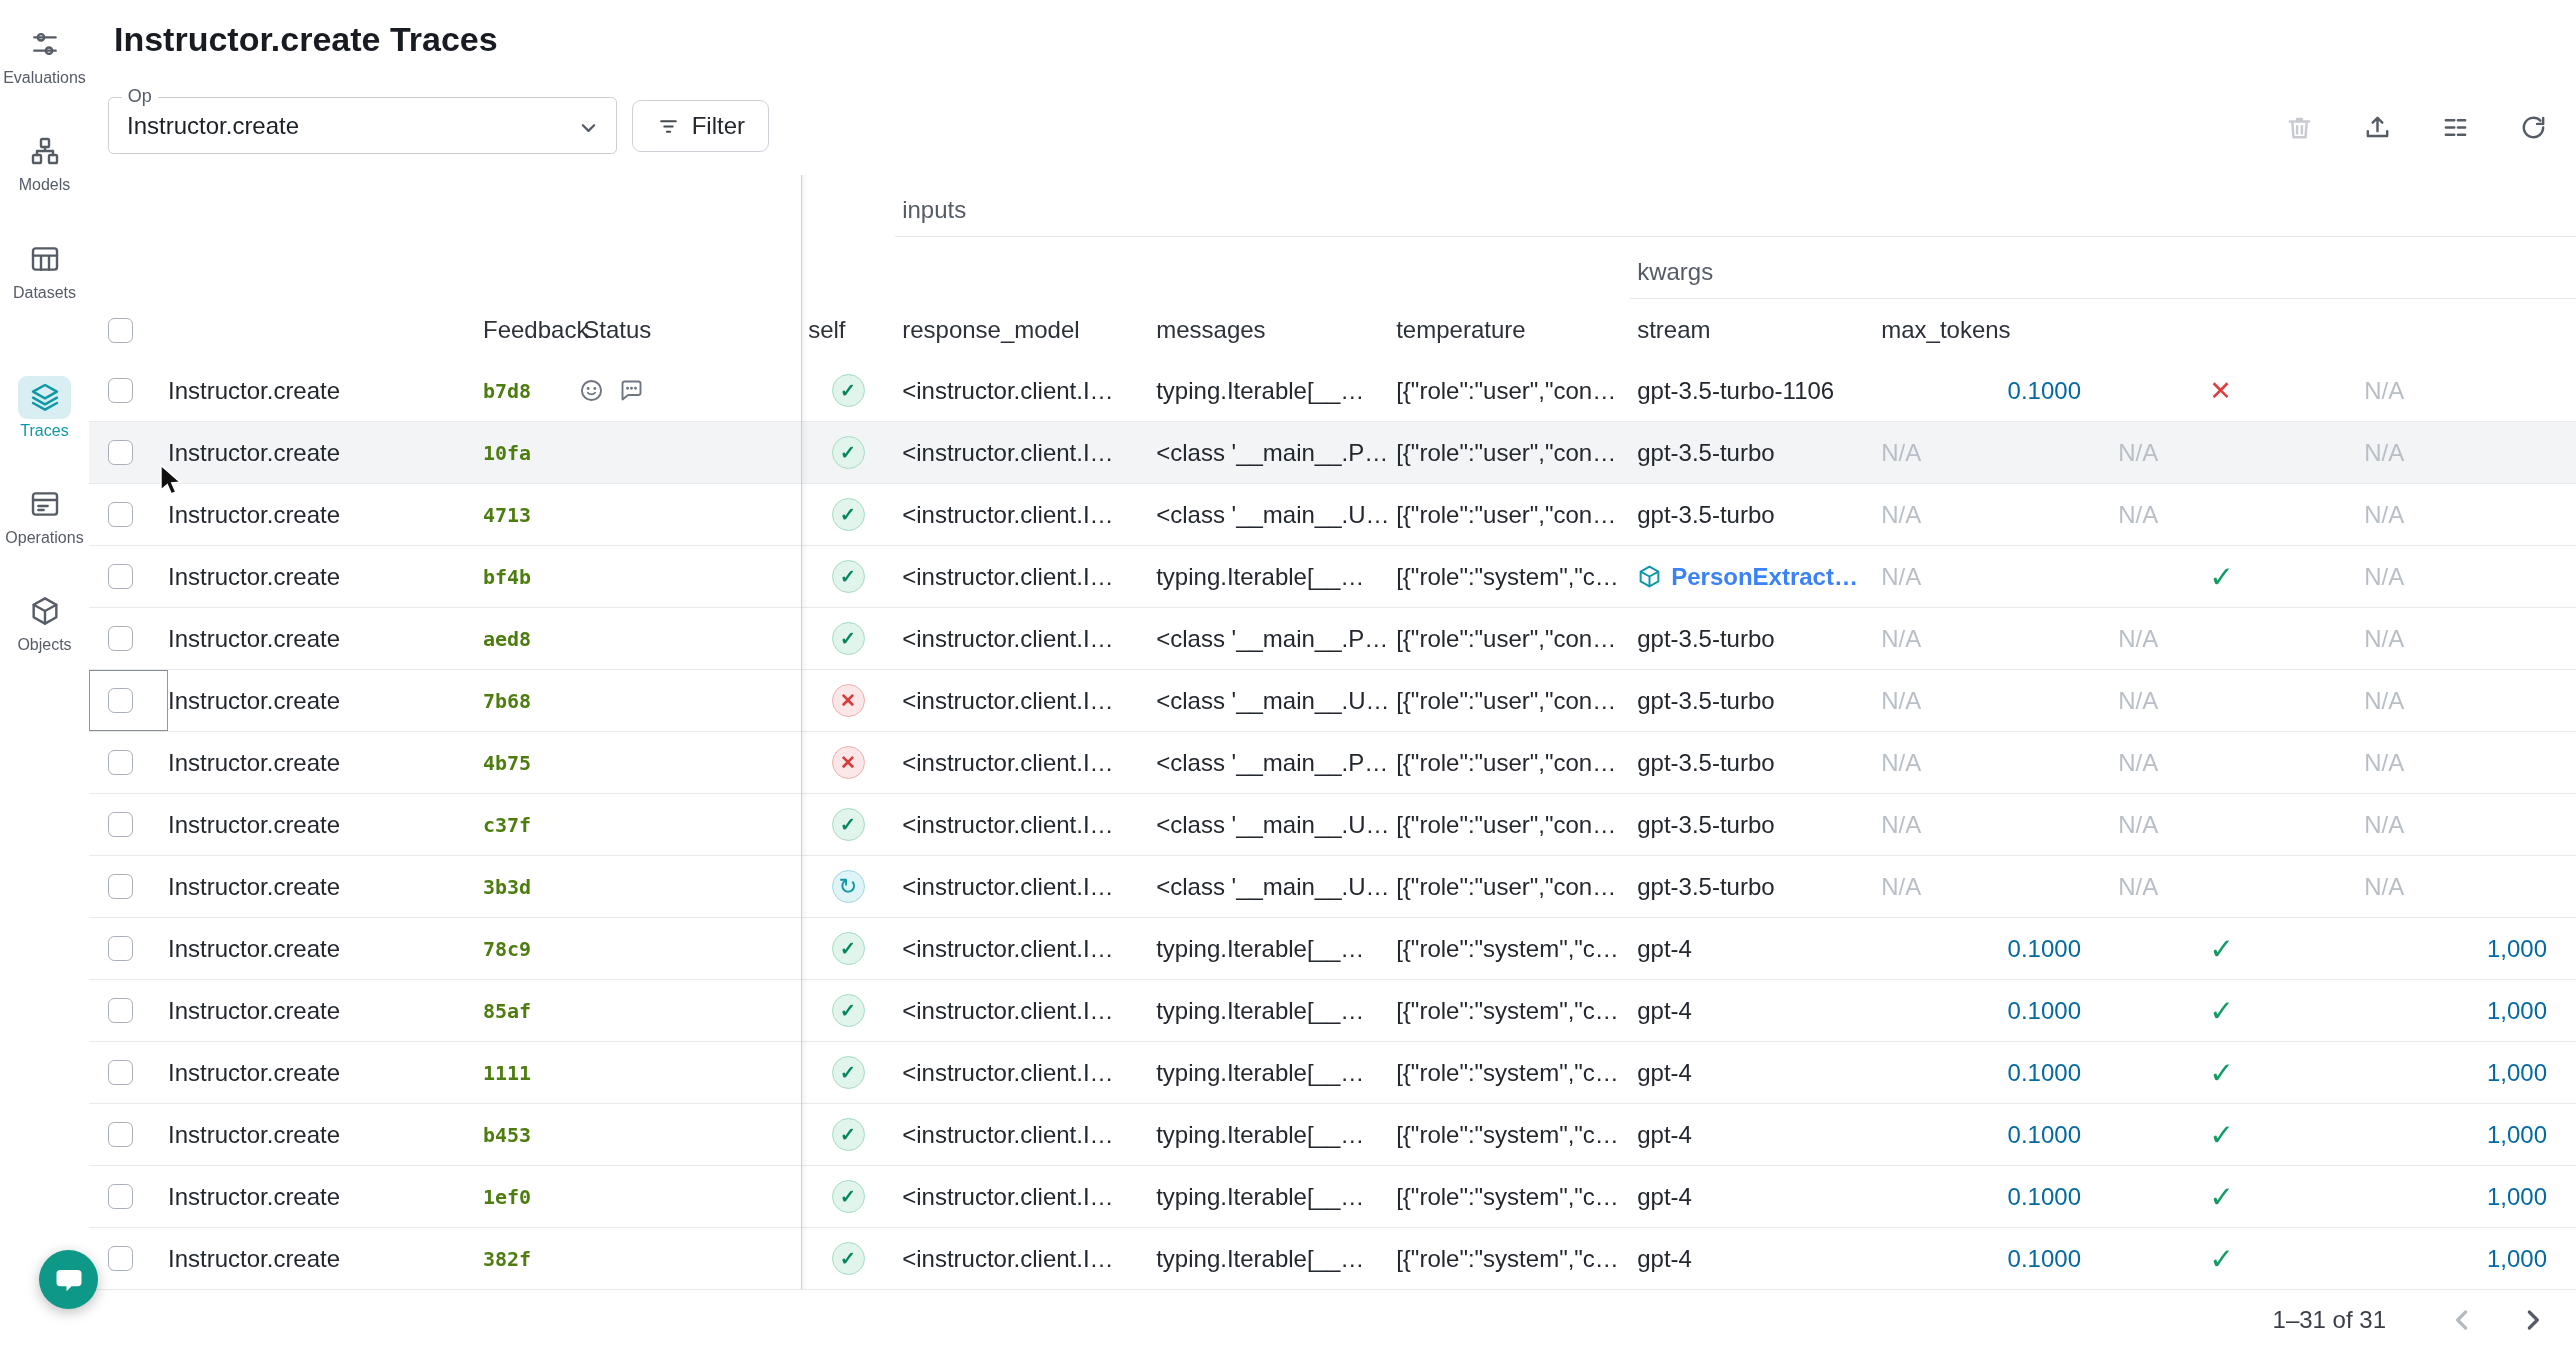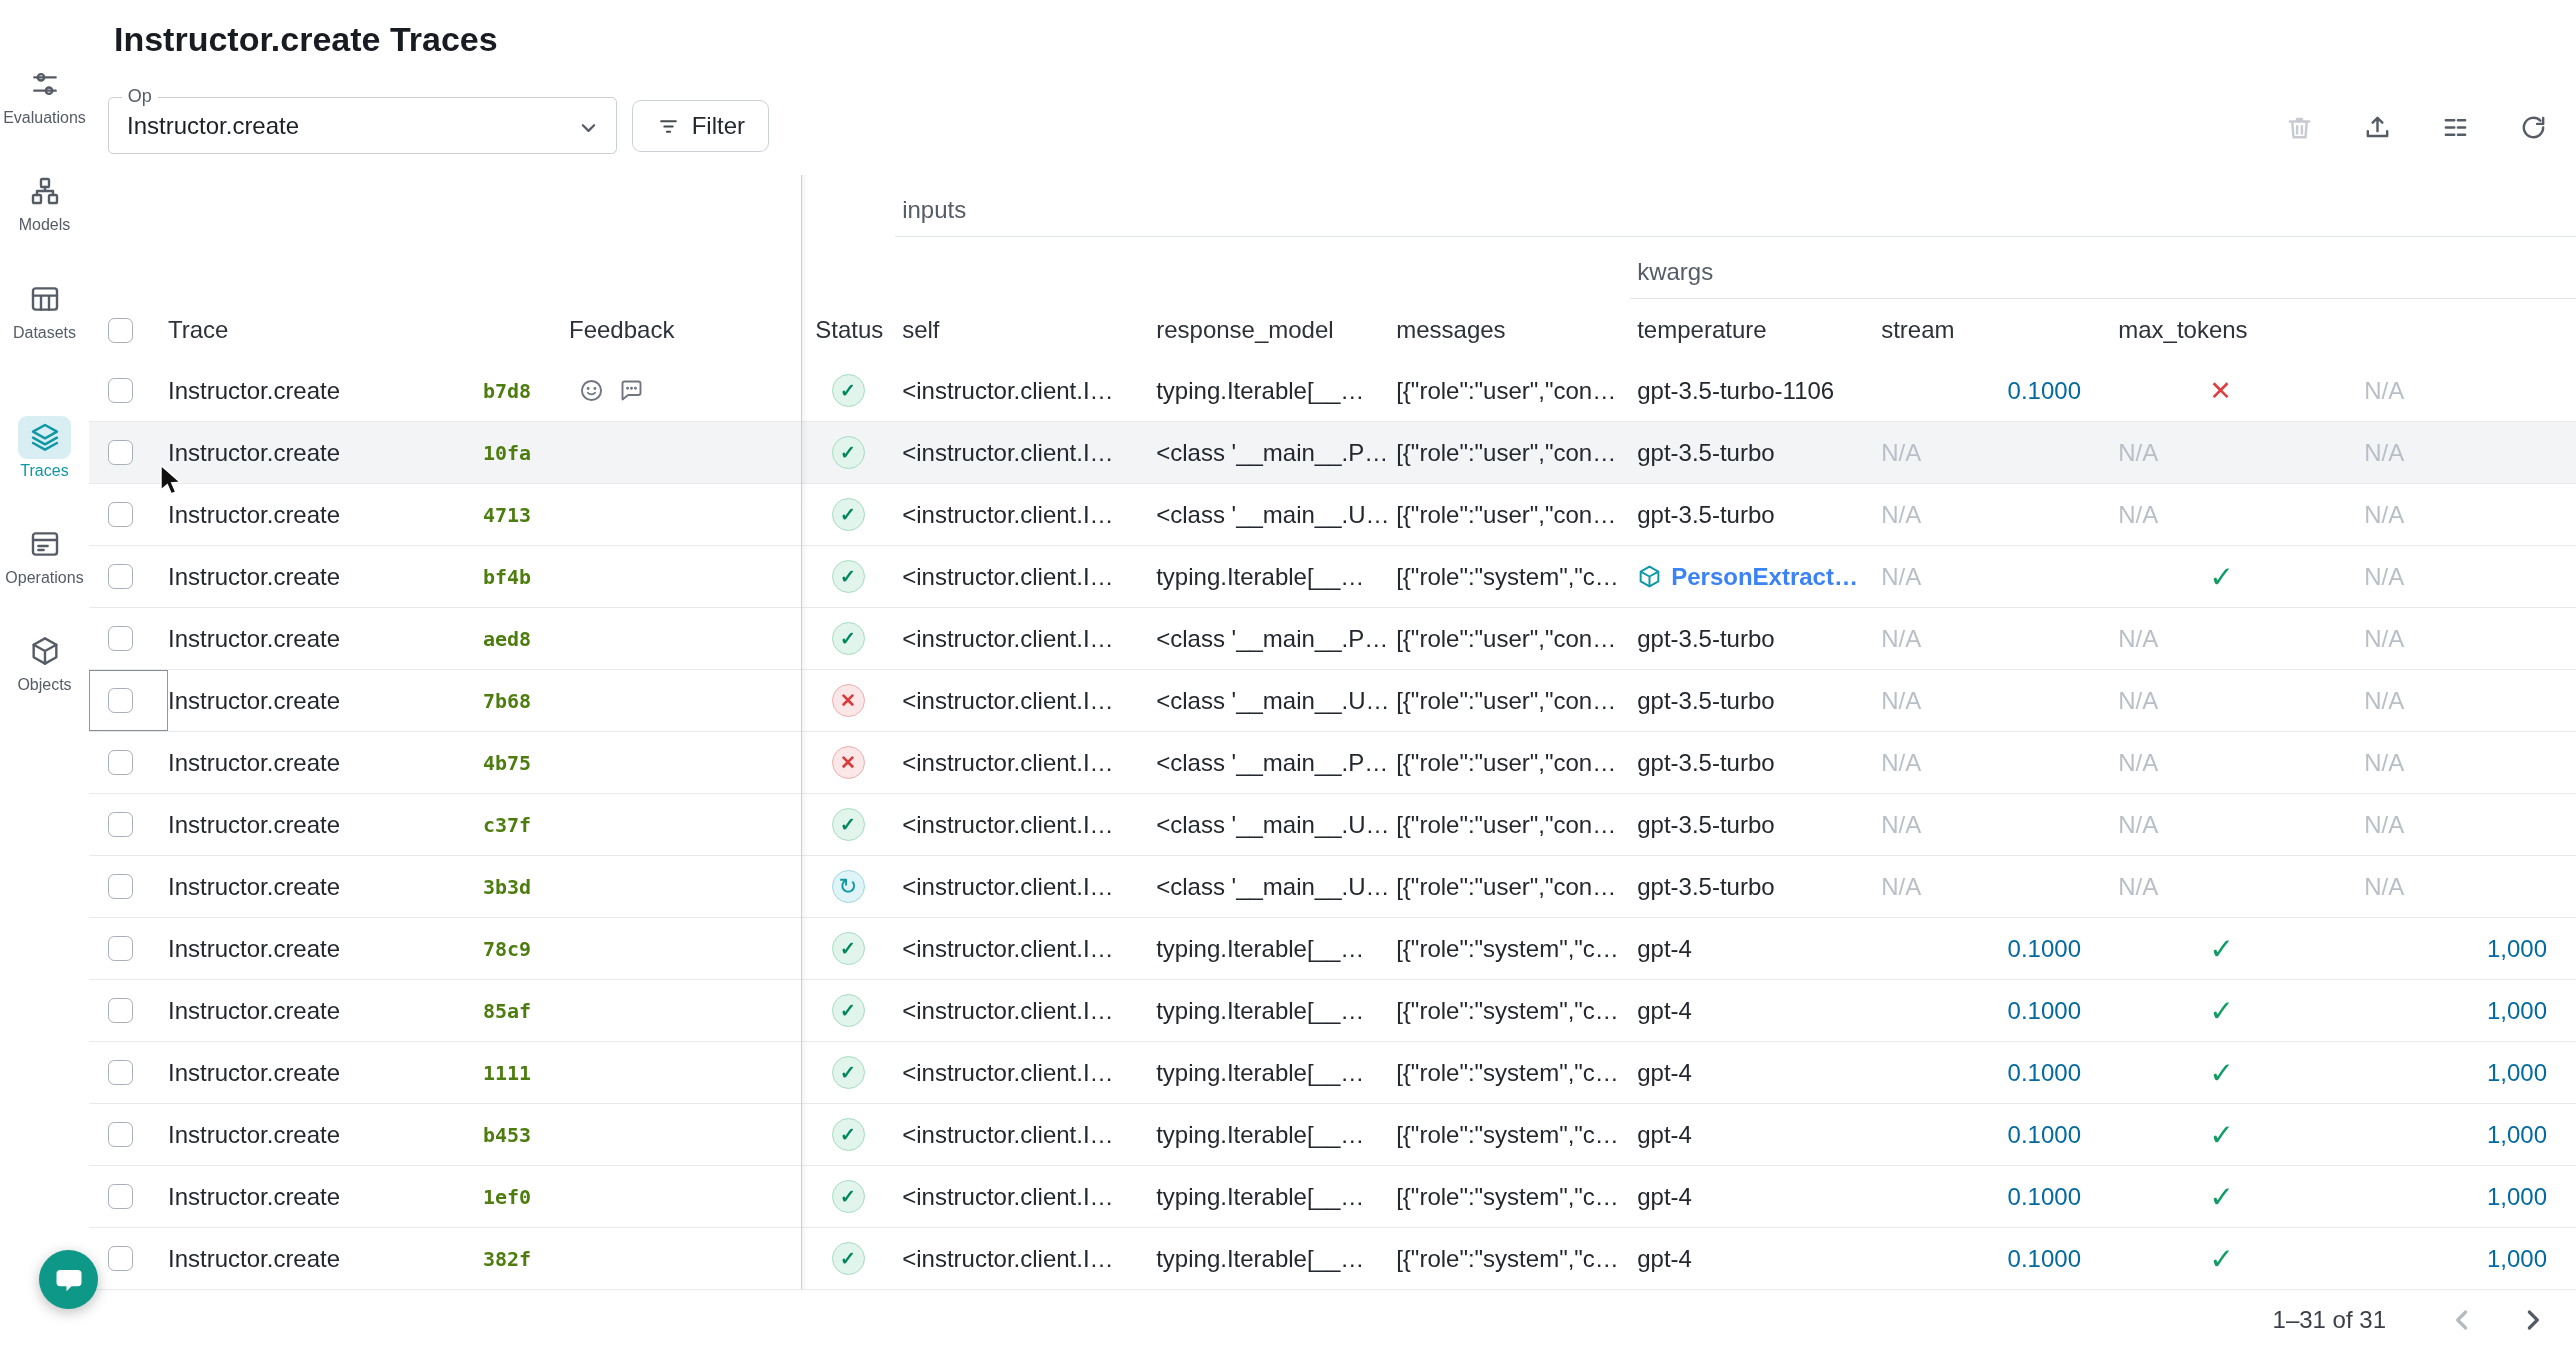--- a/index.html
+++ b/index.html
@@ -5,21 +5,21 @@
   * { box-sizing: border-box; margin: 0; padding: 0; }
   html,body { width:2576px; height:1352px; }
   body {
     font-family: "Liberation Sans", sans-serif;
     background:#ffffff; color:#23272e;
     position:relative; overflow:hidden;
   }
   svg { display:block; }
 
   
-  .sidebar { position:absolute; left:0; top:0; width:89px; height:1108px; background:#fff;margin-top:40px; }
+  .sidebar { position:absolute; left:0; top:0; width:89px; height:1108px; background:#fff; }
   .side-item { position:absolute; left:0; width:89px; text-align:center; color:#565c66; cursor:pointer; }
   .side-item .icon-wrap { display:inline-flex; align-items:center; justify-content:center; padding:5.4px 10.7px; border-radius:9px; }
   .side-item .side-label { display:block; font-size:16px; margin-top:3.6px; color:#565c66; }
   .side-item.active .icon-wrap { background:#d8eef2; }
   .side-item.active svg { stroke:#0e97a7; }
   .side-item.active .side-label { color:#0e97a7; }
   .side-item svg { stroke:#565c66; fill:none; stroke-width:1.8; stroke-linecap:round; stroke-linejoin:round; }
 
   
   .page-title { position:absolute; left:114px; top:19.7px; font-size:34px; font-weight:700; color:#181c22; }
@@ -203,23 +203,20 @@
   </div>
   <div class="grid-cols hrow">
     <div class="hspan" style="grid-column:9/-1">
       <span>kwargs</span>
     </div>
   </div>
   <div class="grid-cols hrow hrow-cols">
     <div class="hc" style="padding-left:19px">
       <span class="checkbox"></span>
     </div>
-    <div class="hc">
-        <span class="hlabel">Trace</span>
-      </div>
     <div class="hc"></div>
     <div class="hc">
         <span class="hlabel">Feedback</span>
       </div>
     <div class="hc hc-status">
         <span class="hlabel">Status</span>
       </div>
     <div class="hc hc-scroll">
         <span class="hlabel">self</span>
       </div>

